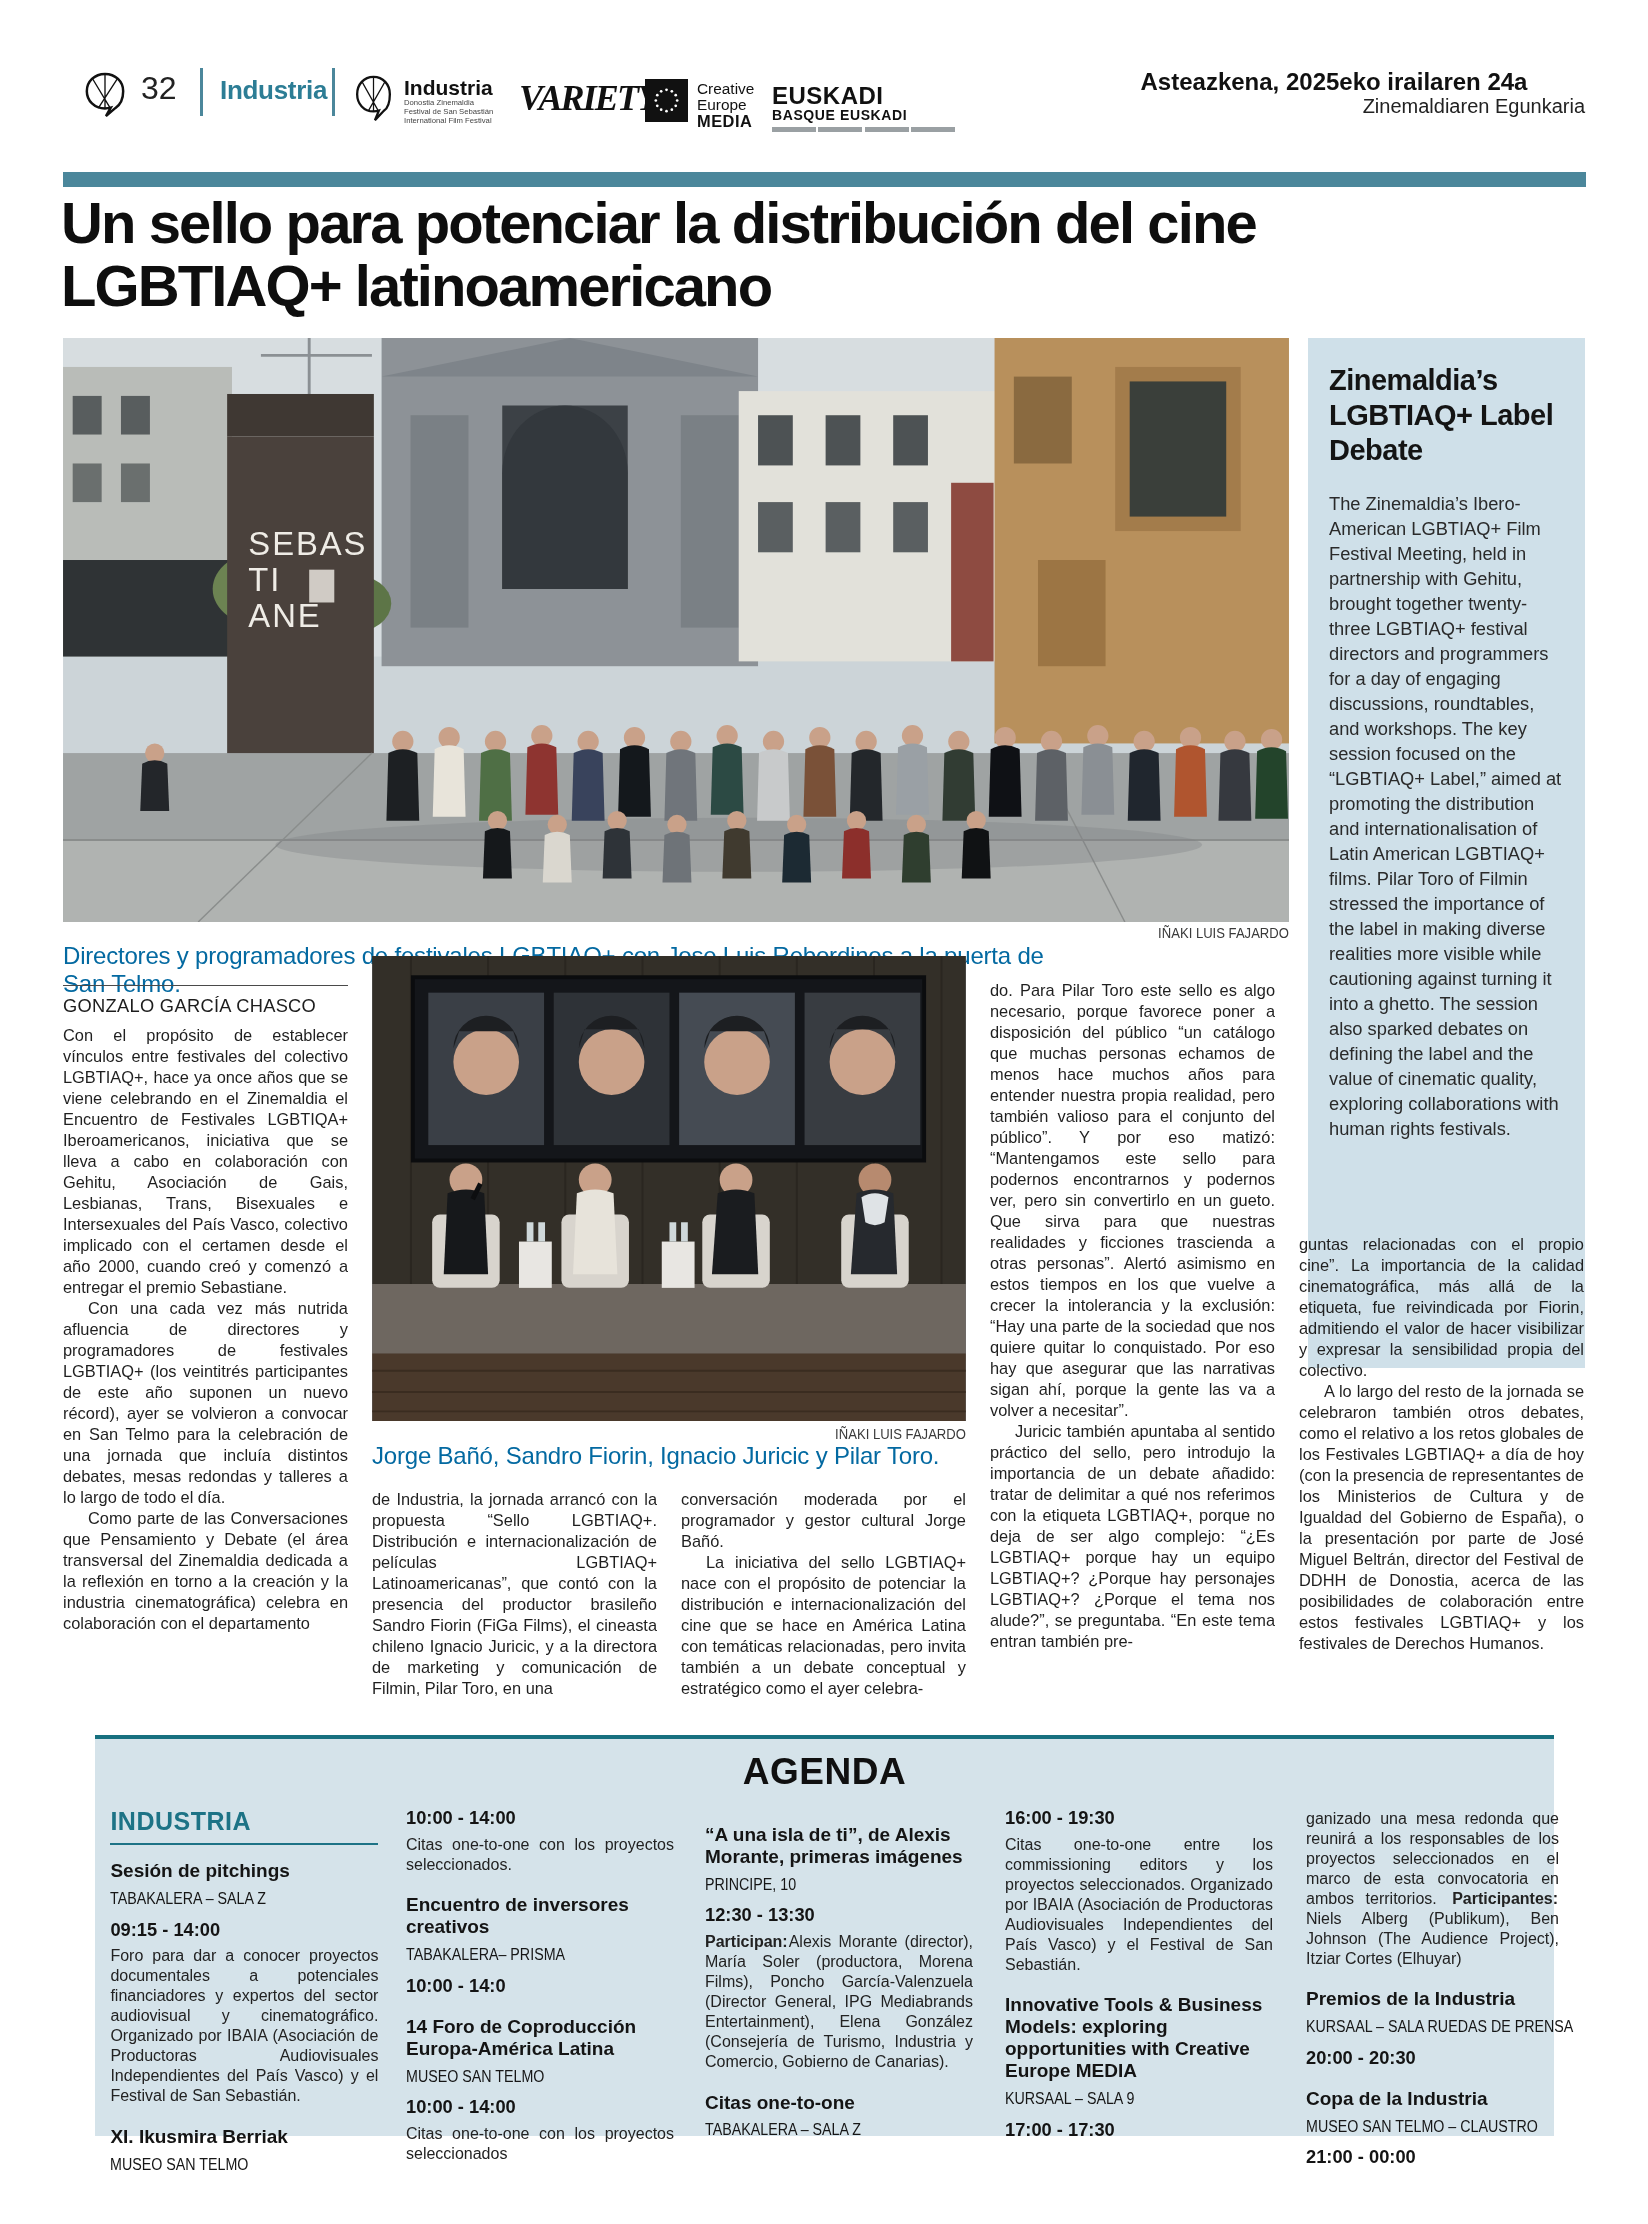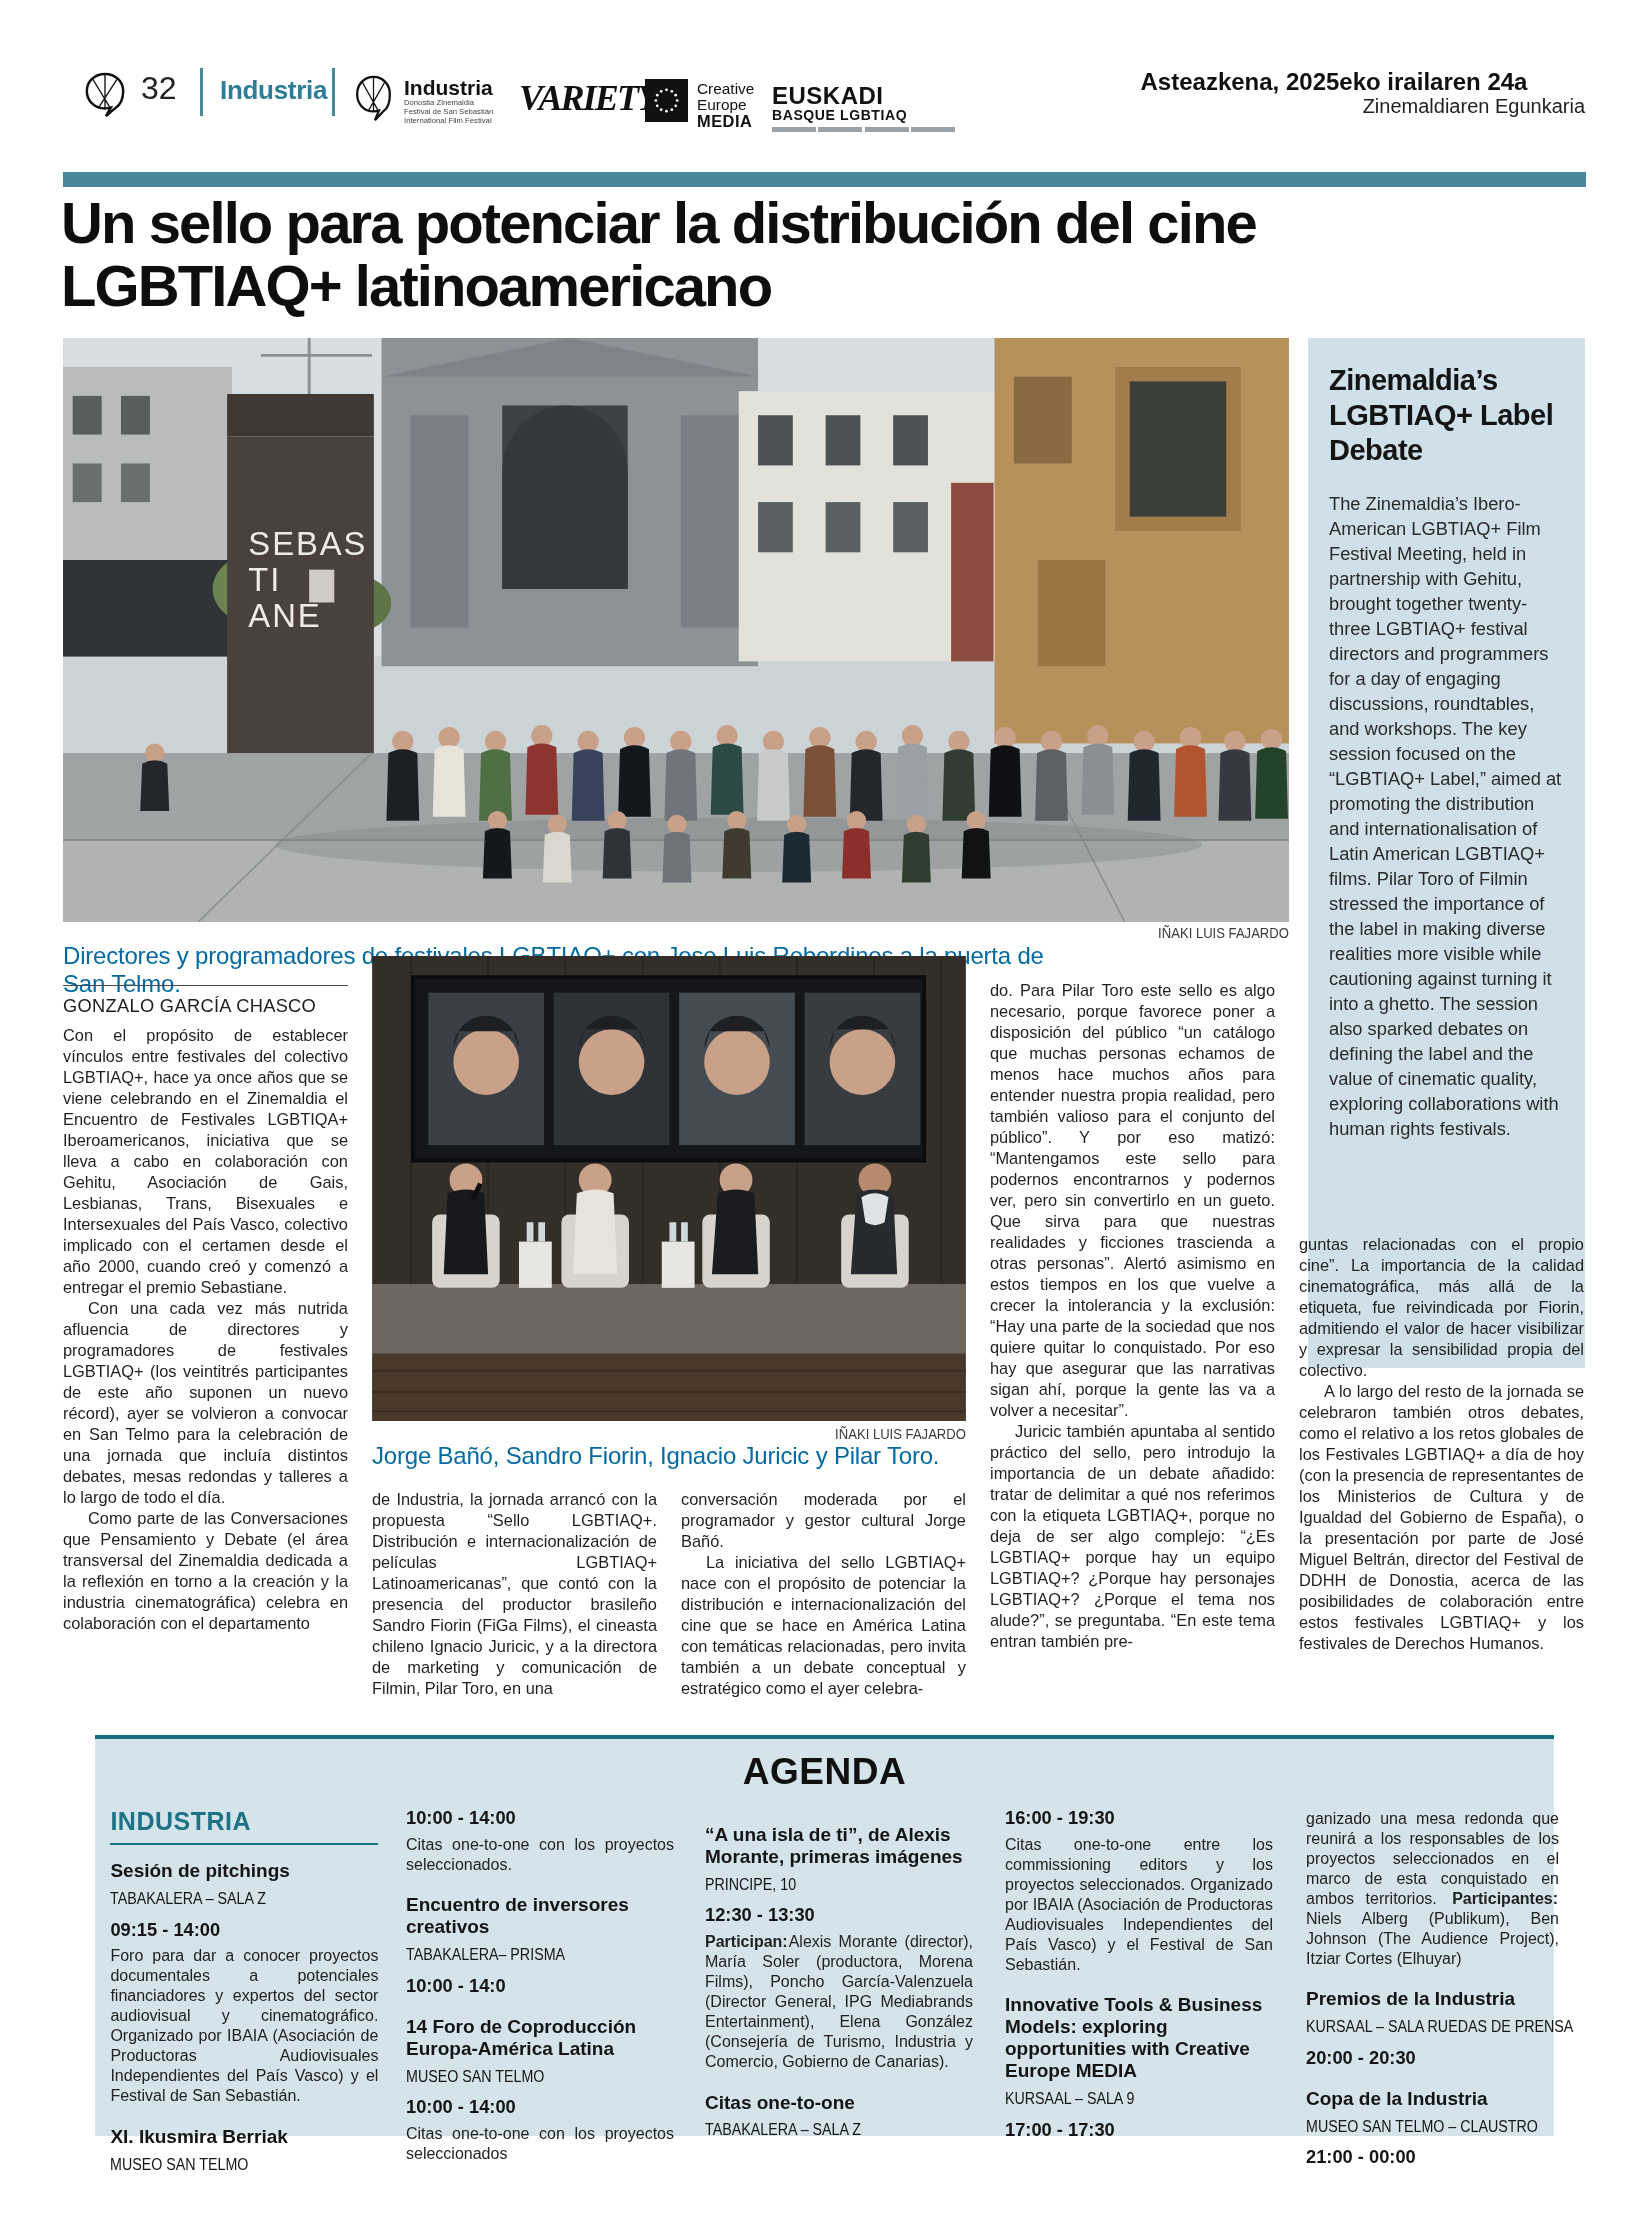--- a/index.html
+++ b/index.html
@@ -102,21 +102,21 @@
     </svg>
   </div>
   <div class="abs eu-text" style="left:697px;top:81px">
     <div>Creative</div>
     <div>Europe</div>
     <div class="eu-media">MEDIA</div>
   </div>
 
   <div class="abs" style="left:772px;top:83px;width:183px">
     <div class="euskadi1">EUSKADI</div>
-    <div class="euskadi2">BASQUE LGBTIAQ</div>
+    <div class="euskadi2">BASQUE EUSKADI</div>
     <div class="eus-bars">
       <span></span>
         <span></span>
         <span></span>
         <span></span>
     </div>
   </div>
 
   <div class="abs" style="right:63px;top:68px;width:502px">
     <div class="date-line">Asteazkena, 2025eko irailaren 24a</div>
@@ -368,21 +368,21 @@
     <div class="agcol" style="left:910px">
       <div class="ag-time mt0">16:00 - 19:30</div>
       <p class="ag-desc">Citas one-to-one entre los commissioning editors y los proyectos seleccionados. Organizado por IBAIA (Asociación de Productoras Audiovisuales Independientes del País Vasco) y el Festival de San Sebastián.</p>
       <div class="ag-title">Innovative Tools &amp; Business Models: exploring opportunities with Creative Europe MEDIA</div>
       <div class="ag-venue"><span class="cond">KURSAAL – SALA 9</span></div>
       <div class="ag-time">17:00 - 17:30</div>
     </div>
 
     <div class="agcol" style="left:1211px;width:253px">
       <p class="ag-desc" style="margin-top:1.9px">
-        <span>ganizado una mesa redonda que reunirá a los responsables de los proyectos seleccionados en el marco de esta conquistado en ambos territorios.</span>
+        <span>ganizado una mesa redonda que reunirá a los responsables de los proyectos seleccionados en el marco de esta convocatoria en ambos territorios.</span>
         <b style="margin-left:3.9px">Participantes:</b>
         <span>Niels Alberg (Publikum), Ben Johnson (The Audience Project), Itziar Cortes (Elhuyar)</span>
       </p>
       <div class="ag-title">Premios de la Industria</div>
       <div class="ag-venue"><span class="cond">KURSAAL – SALA RUEDAS DE PRENSA</span></div>
       <div class="ag-time">20:00 - 20:30</div>
       <div class="ag-title">Copa de la Industria</div>
       <div class="ag-venue"><span class="cond">MUSEO SAN TELMO – CLAUSTRO</span></div>
       <div class="ag-time">21:00 - 00:00</div>
     </div>

